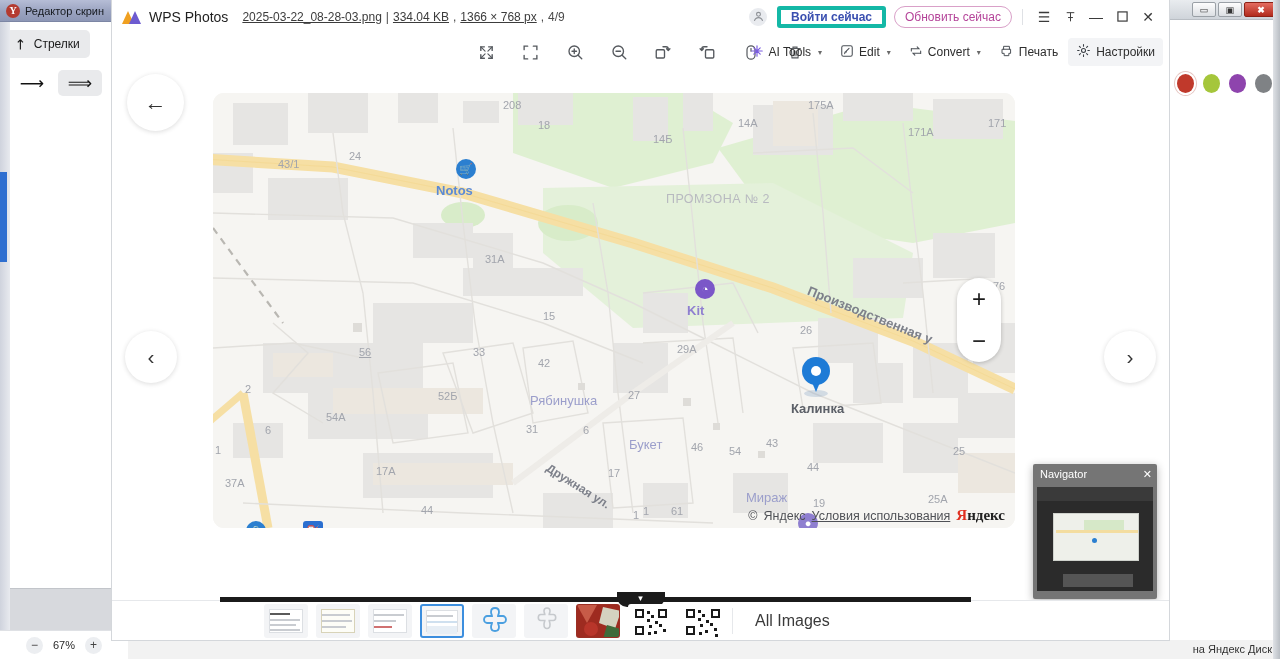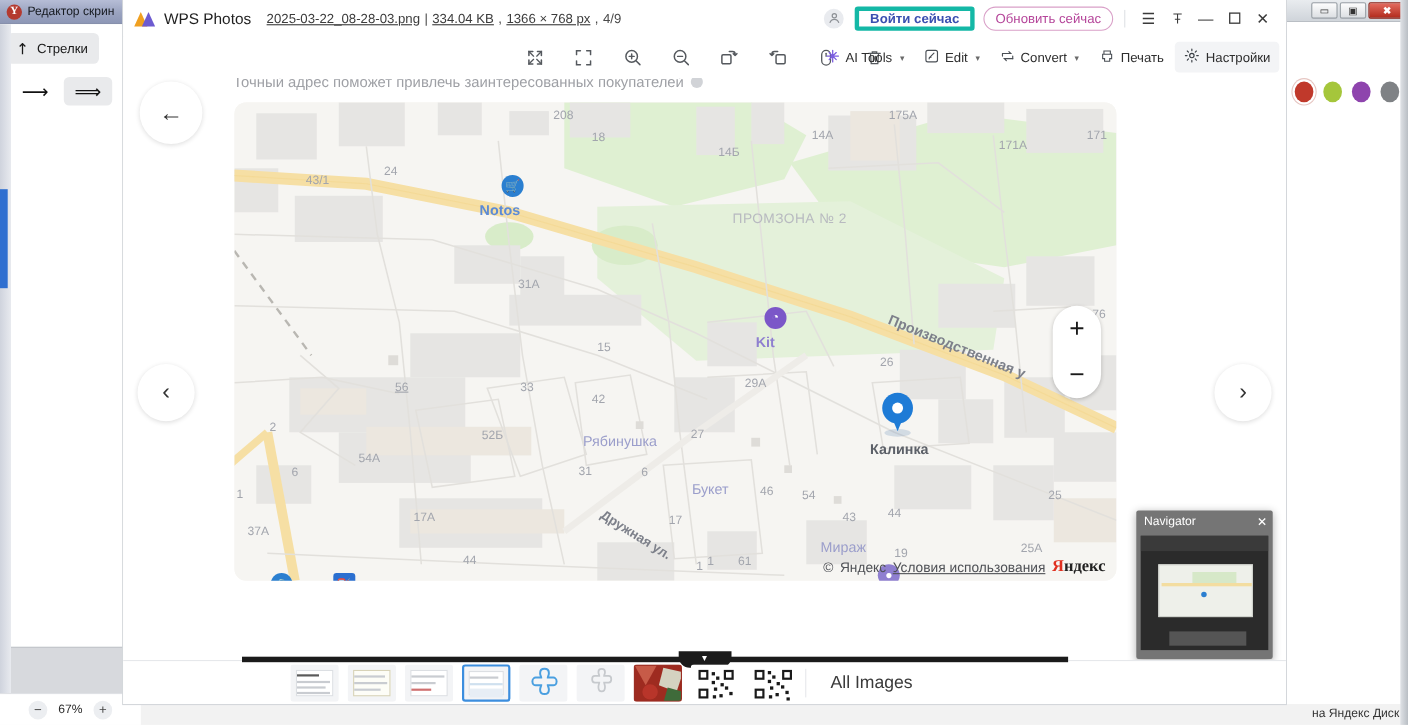--- a/index.html
+++ b/index.html
@@ -558,23 +558,20 @@
           </span>
           <span>Настройки</span>
         </div>
       </div>
     </div>
 
     <div id="viewer">
 
       <div id="page-doc">
 
-        <div id="doc-toptext">
-          <span>Точный адрес поможет привлечь заинтересованных покупателей</span><span class="dot"></span>
-        </div>
 
         <div id="map">
           <svg width="802" height="435" viewBox="0 0 802 435">
             <rect width="802" height="435" fill="#f6f5f2"></rect>
 
             <path d="M300 0 L470 0 L520 30 L500 70 L400 95 L300 60 Z" fill="#dff0d2"></path>
             <path d="M505 55 L660 10 L802 28 L802 130 L700 150 L560 130 Z" fill="#dff0d2"></path>
             <path d="M330 95 L560 90 L700 160 L690 225 L420 235 L330 160 Z" fill="#e4f1da"></path>
             <ellipse cx="355" cy="130" rx="30" ry="18" fill="#d8ecc9"></ellipse>
             <ellipse cx="250" cy="122" rx="22" ry="13" fill="#d8ecc9"></ellipse>
@@ -694,38 +691,38 @@
           <div id="house-numbers">
               <div class="mlabel grey" style="left: 290px; top: 6px;">208</div>
               <div class="mlabel grey" style="left: 325px; top: 26px;">18</div>
               <div class="mlabel grey" style="left: 525px; top: 24px;">14А</div>
               <div class="mlabel grey" style="left: 595px; top: 6px;">175А</div>
               <div class="mlabel grey" style="left: 695px; top: 33px;">171А</div>
               <div class="mlabel grey" style="left: 775px; top: 24px;">171</div>
               <div class="mlabel grey" style="left: 65px; top: 65px;">43/1</div>
               <div class="mlabel grey" style="left: 136px; top: 57px;">24</div>
               <div class="mlabel grey" style="left: 440px; top: 40px;">14Б</div>
-              <div class="mlabel grey" style="left: 258px; top: 160px;">31А</div>
+              <div class="mlabel grey" style="left: 272px; top: 160px;">31А</div>
               <div class="mlabel grey" style="left: 780px; top: 187px;">76</div>
               <div class="mlabel grey" style="left: 330px; top: 217px;">15</div>
               <div class="mlabel grey" style="left: 587px; top: 231px;">26</div>
               <div class="mlabel grey" style="left: 464px; top: 250px;">29А</div>
               <div class="mlabel grey" style="left: 146px; top: 253px; text-decoration: underline;">56</div>
               <div class="mlabel grey" style="left: 260px; top: 253px;">33</div>
               <div class="mlabel grey" style="left: 325px; top: 264px;">42</div>
               <div class="mlabel grey" style="left: 415px; top: 296px;">27</div>
               <div class="mlabel grey" style="left: 32px; top: 290px;">2</div>
               <div class="mlabel grey" style="left: 225px; top: 297px;">52Б</div>
               <div class="mlabel grey" style="left: 113px; top: 318px;">54А</div>
               <div class="mlabel grey" style="left: 52px; top: 331px;">6</div>
               <div class="mlabel grey" style="left: 313px; top: 330px;">31</div>
               <div class="mlabel grey" style="left: 370px; top: 331px;">6</div>
               <div class="mlabel grey" style="left: 478px; top: 348px;">46</div>
               <div class="mlabel grey" style="left: 516px; top: 352px;">54</div>
-              <div class="mlabel grey" style="left: 553px; top: 372px;">43</div>
+              <div class="mlabel grey" style="left: 553px; top: 344px;">43</div>
               <div class="mlabel grey" style="left: 594px; top: 368px;">44</div>
               <div class="mlabel grey" style="left: 740px; top: 352px;">25</div>
               <div class="mlabel grey" style="left: 2px; top: 351px;">1</div>
               <div class="mlabel grey" style="left: 163px; top: 372px;">17А</div>
               <div class="mlabel grey" style="left: 395px; top: 374px;">17</div>
               <div class="mlabel grey" style="left: 12px; top: 384px;">37А</div>
               <div class="mlabel grey" style="left: 208px; top: 411px;">44</div>
               <div class="mlabel grey" style="left: 265px; top: 434px;">48</div>
               <div class="mlabel grey" style="left: 715px; top: 400px;">25А</div>
               <div class="mlabel grey" style="left: 600px; top: 404px;">19</div>

